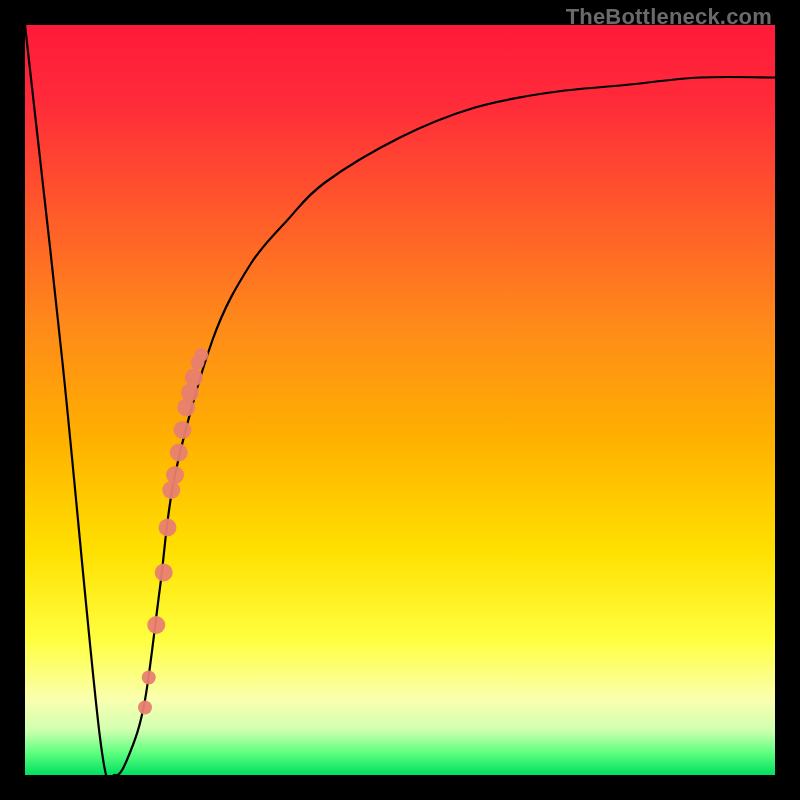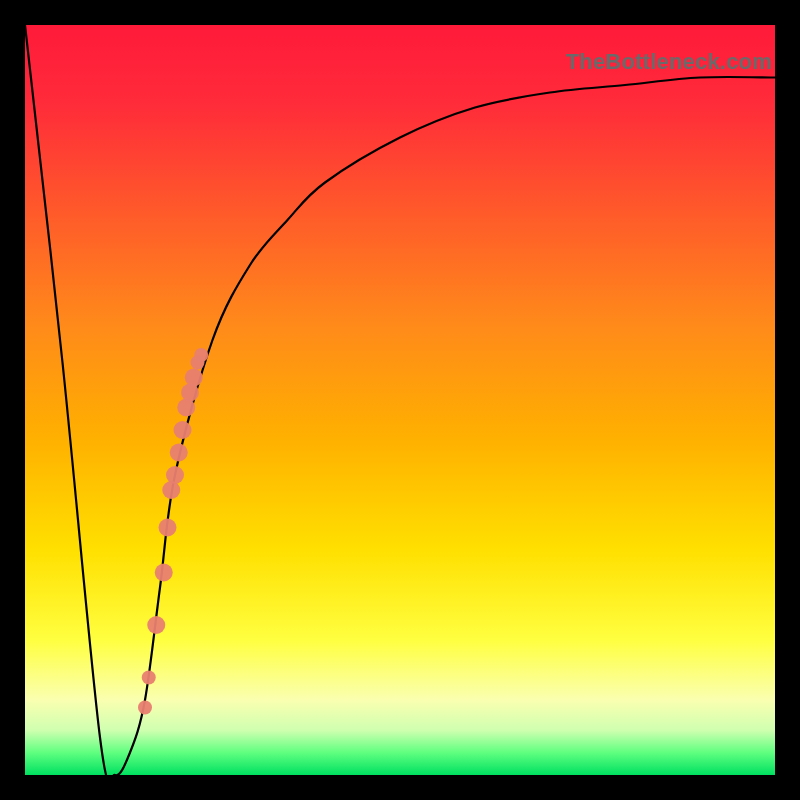--- a/index.html
+++ b/index.html
@@ -39,21 +39,20 @@
   .watermark {
     position: absolute;
     top: 4px;
     right: 28px;
     font-family: Arial, Helvetica, sans-serif;
     font-size: 22px;
     font-weight: 600;
     color: #6a6a6a;
     letter-spacing: 0.2px;
     user-select: none;
-    margin-top: 45px;
   }
   svg.curve {
     position: absolute;
     left: 0;
     top: 0;
     width: 750px;
     height: 750px;
     pointer-events: none;
   }
 </style>

